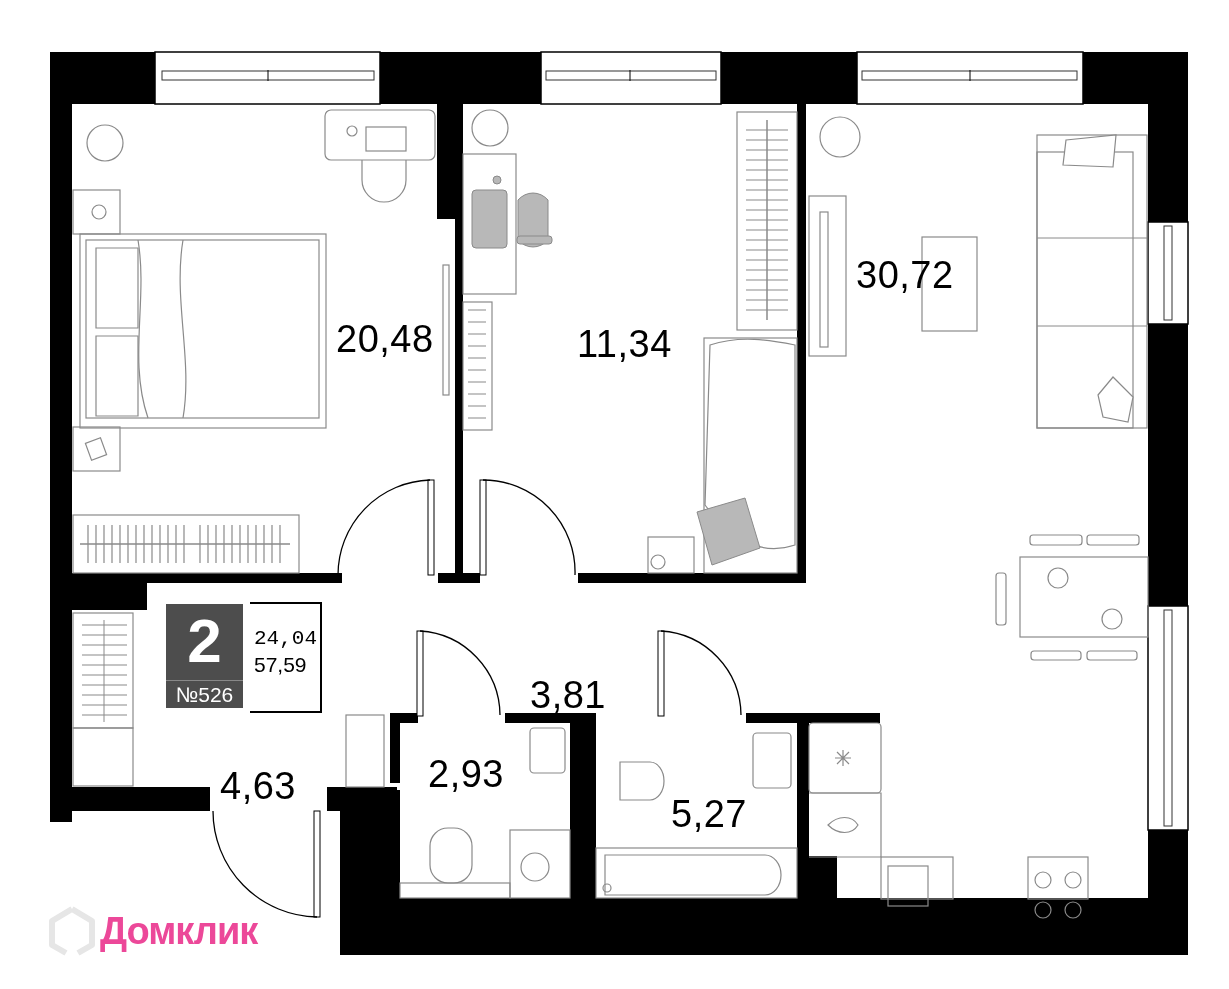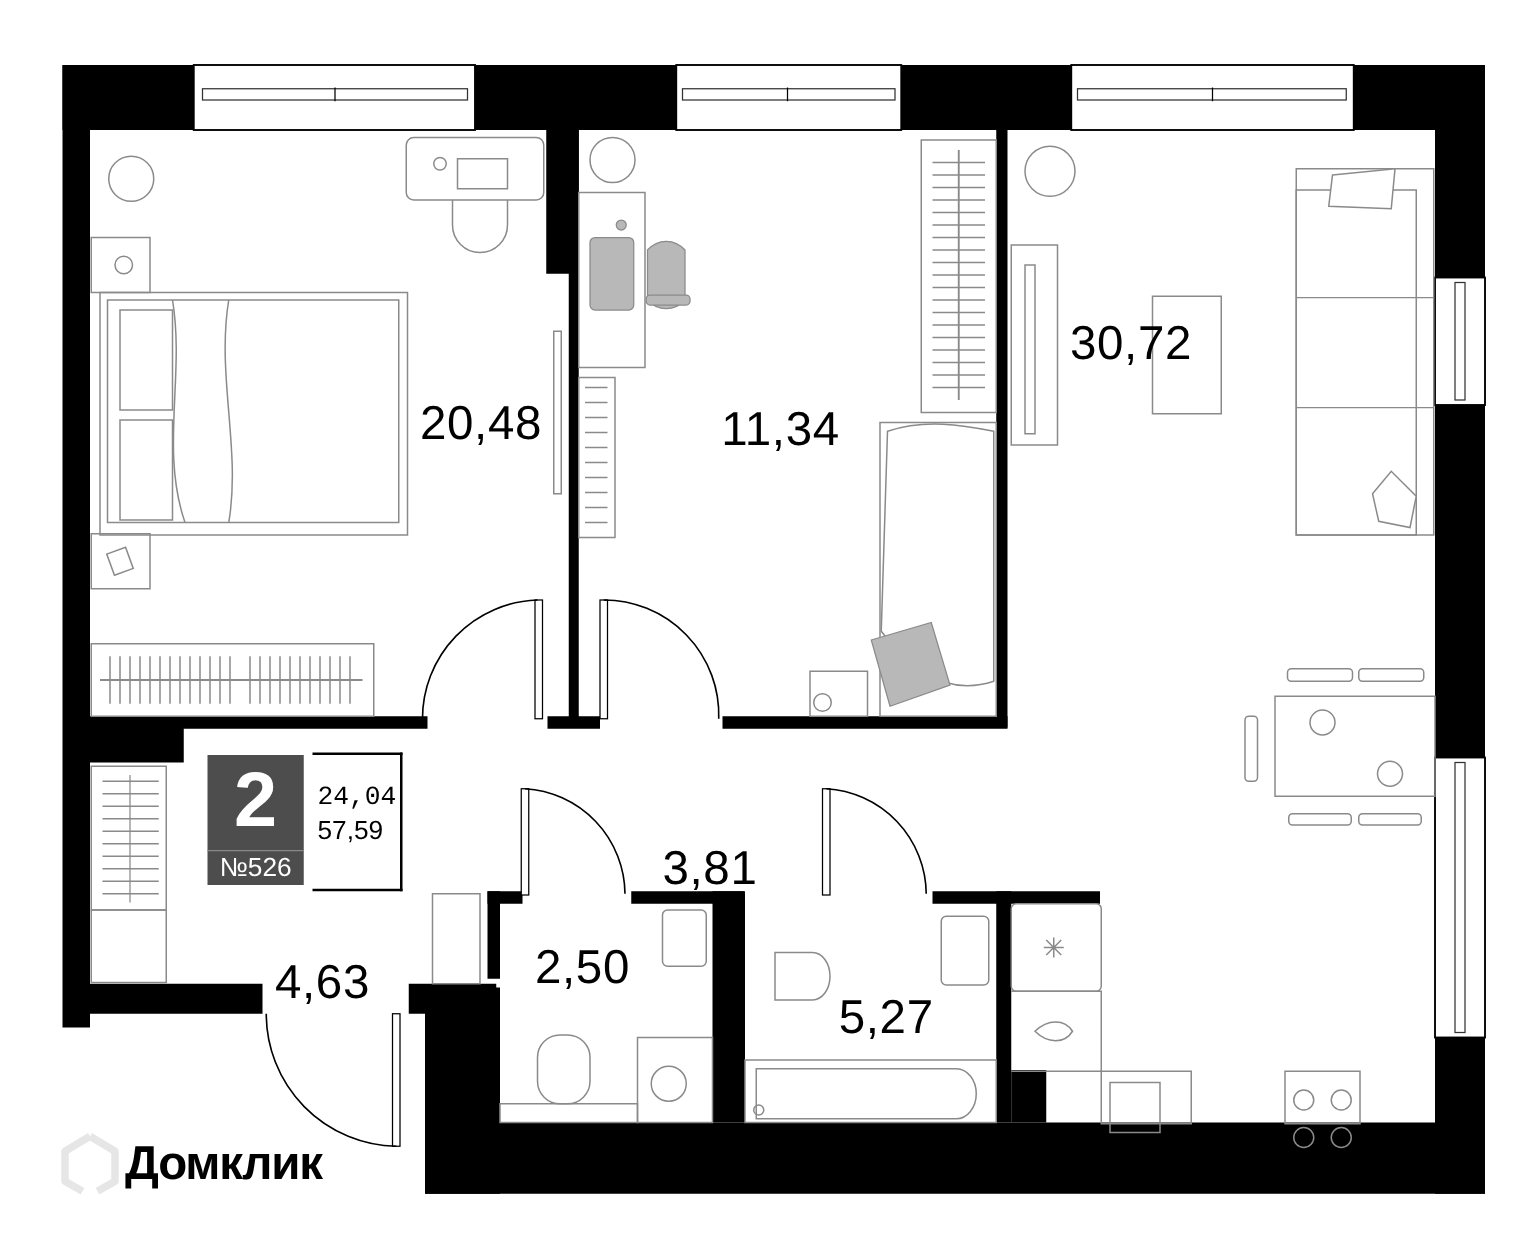--- a/index.html
+++ b/index.html
@@ -13,21 +13,21 @@
   .furn{fill:none;stroke:#8a8a8a;stroke-width:1.2;}
   .furnfill{fill:#b8b8b8;stroke:#8a8a8a;stroke-width:1;}
   .furnw{fill:#fff;stroke:#8a8a8a;stroke-width:1.2;}
   .area-label{position:absolute;font-size:38px;color:#000;letter-spacing:0.5px;line-height:1;}
   .badge{position:absolute;left:166px;top:604px;width:77px;height:104px;background:#4d4d4d;}
   .badge-num{position:absolute;left:0;top:4px;width:77px;text-align:center;color:#fff;font-size:62px;font-weight:bold;line-height:66px;}
   .badge-line{position:absolute;left:0;top:76px;width:77px;height:1px;background:#888;}
   .badge-id{position:absolute;left:0;top:80px;width:77px;text-align:center;color:#fff;font-size:21px;line-height:22px;}
   .areas-box{position:absolute;left:250px;top:602px;width:70px;height:107px;border-top:2px solid #000;border-right:2px solid #000;border-bottom:2px solid #000;}
   .areas-box span{position:absolute;left:4px;font-size:21px;color:#000;line-height:22px;}
-  .watermark{position:absolute;left:50px;top:910px;font-size:38px;font-weight:bold;color:#000000;letter-spacing:-1px;}
+  .watermark{position:absolute;left:50px;top:910px;font-size:38px;font-weight:bold;color:#ec4899;letter-spacing:-1px;}
   .wm-icon{position:absolute;left:48px;top:905px;width:48px;height:52px;}
 </style>
 </head>
 <body>
 
 <svg id="plan" viewBox="0 0 1229 989" xmlns="http://www.w3.org/2000/svg">
 
   <g>
 
     <rect class="wall" x="50" y="52" width="1138" height="52"></rect>
@@ -189,21 +189,21 @@
     <path class="furn" d="M605 855 h160 a16 20 0 0 1 0 40 h-160z"></path>
     <circle class="furn" cx="607" cy="888" r="4"></circle>
   </g>
 </svg>
 
 <div class="area-label" style="left:336px;top:320px;">20,48</div>
 <div class="area-label" style="left:577px;top:325px;">11,34</div>
 <div class="area-label" style="left:856px;top:256px;">30,72</div>
 <div class="area-label" style="left:530px;top:628px;margin-top:48px;">3,81</div>
 <div class="area-label" style="left:220px;top:767px;">4,63</div>
-<div class="area-label" style="left:428px;top:755px;">2,50</div>
+<div class="area-label" style="left:428px;top:755px;">2,93</div>
 <div class="area-label" style="left:671px;top:795px;">5,27</div>
 
 <div class="badge">
   <div class="badge-num">2</div>
   <div class="badge-line"></div>
   <div class="badge-id">№526</div>
 </div>
 <div class="areas-box">
   <span style="top:24px;font-family:Liberation Mono, monospace;">24,04</span>
   <span style="top:50px;text-align:center;">57,59</span>

